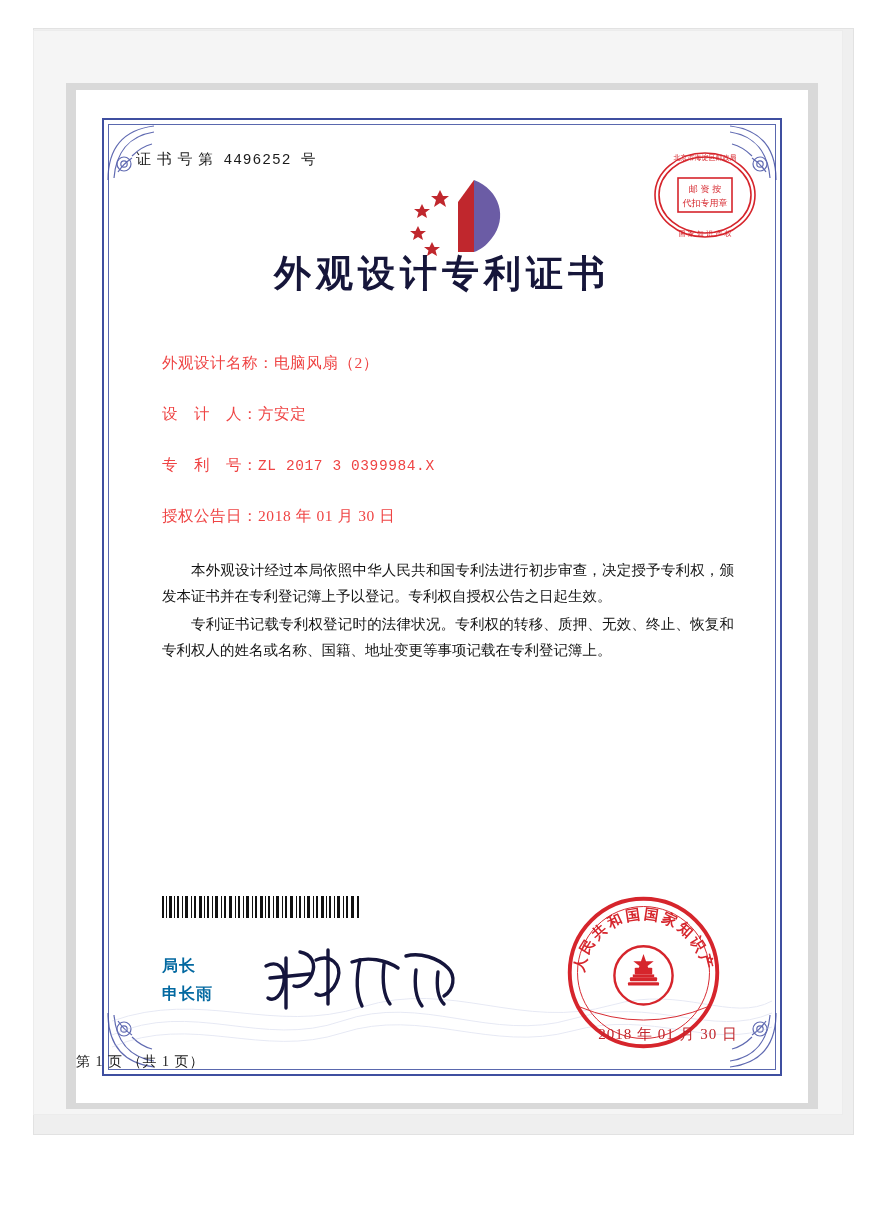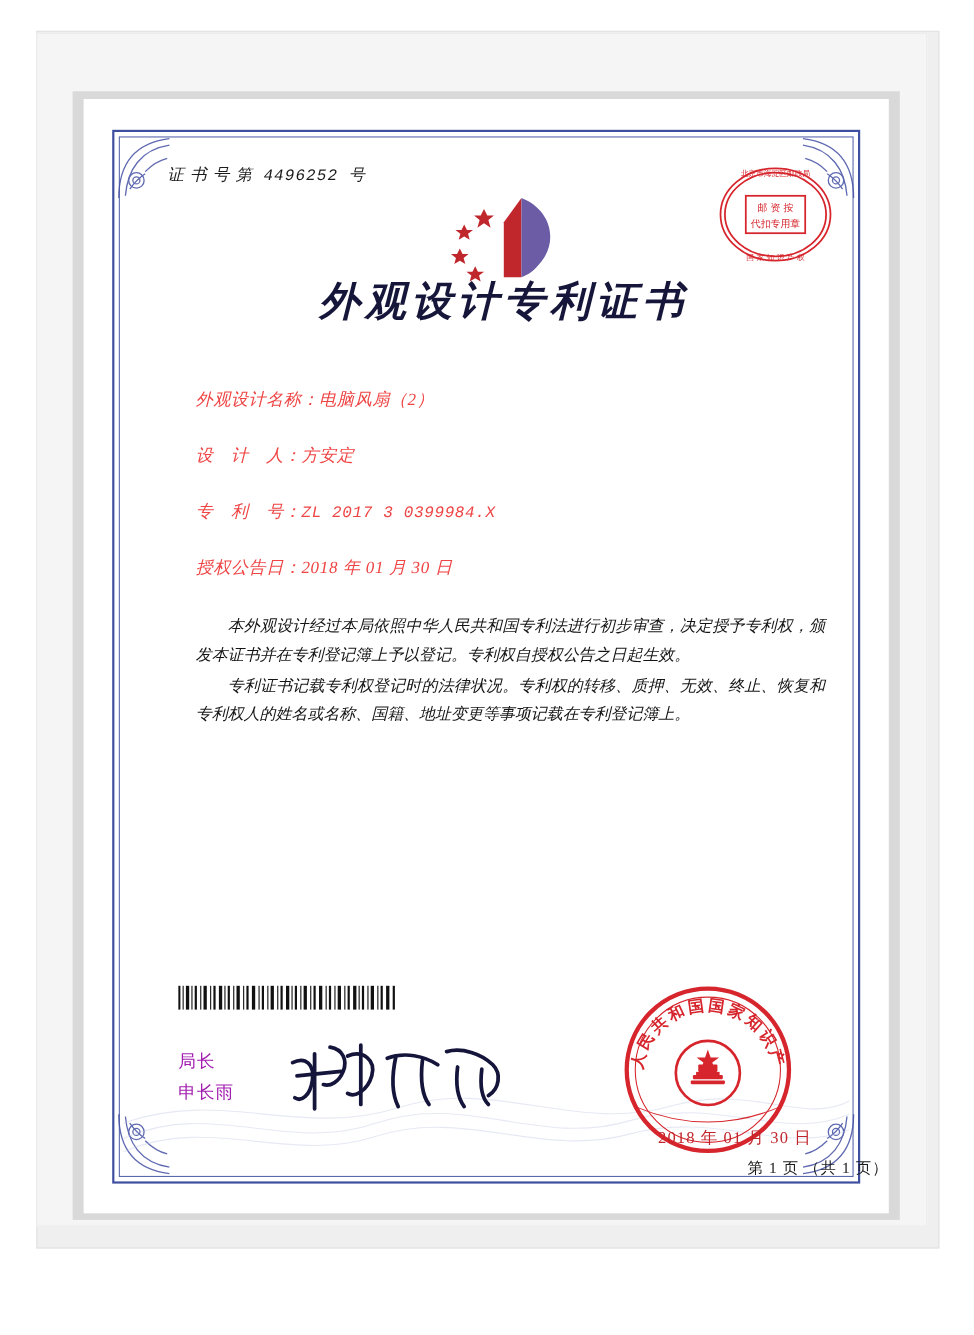--- a/index.html
+++ b/index.html
@@ -94,24 +94,23 @@
     bottom: 44px;
     width: 660px;
     height: 120px;
     opacity: .35;
     pointer-events: none;
   }
 
   
   .content {
     position: absolute;
-    left: 76px;
+    left: 60px;
     top: 60px;
     width: 612px;
-    font-style: italic;
   }
 
   .cert-no {
     font-size: 15px;
     letter-spacing: 1px;
     color: #1b1b1b;
     margin-bottom: 6px;
   }
 
   .logo-wrap {
@@ -173,22 +172,22 @@
     height: 22px;
   }
 
   
   .sig-block {
     position: absolute;
     left: 86px;
     top: 862px;
     font-size: 16px;
     line-height: 28px;
-    color: #a21caf;
-    font-weight: normal;
+    color: #0369a1;
+    font-weight: bold;
     letter-spacing: 1px;
   }
   .hand {
     position: absolute;
     left: 180px;
     top: 848px;
     width: 220px;
     height: 80px;
   }
 
@@ -206,21 +205,21 @@
     font-size: 15px;
     color: #c0252b;
     letter-spacing: 1px;
   }
 
   .footer {
     position: absolute;
     left: 0;
     right: 0;
     top: 963px;
-    text-align: right;
+    text-align: left;
     font-size: 14px;
     color: #1a1a1a;
     letter-spacing: 1px;
   }
 </style>
 </head>
 <body>
 
 <div class="page">
 

